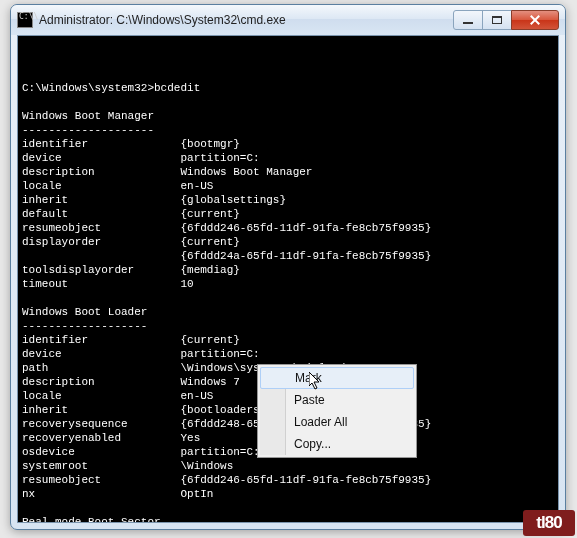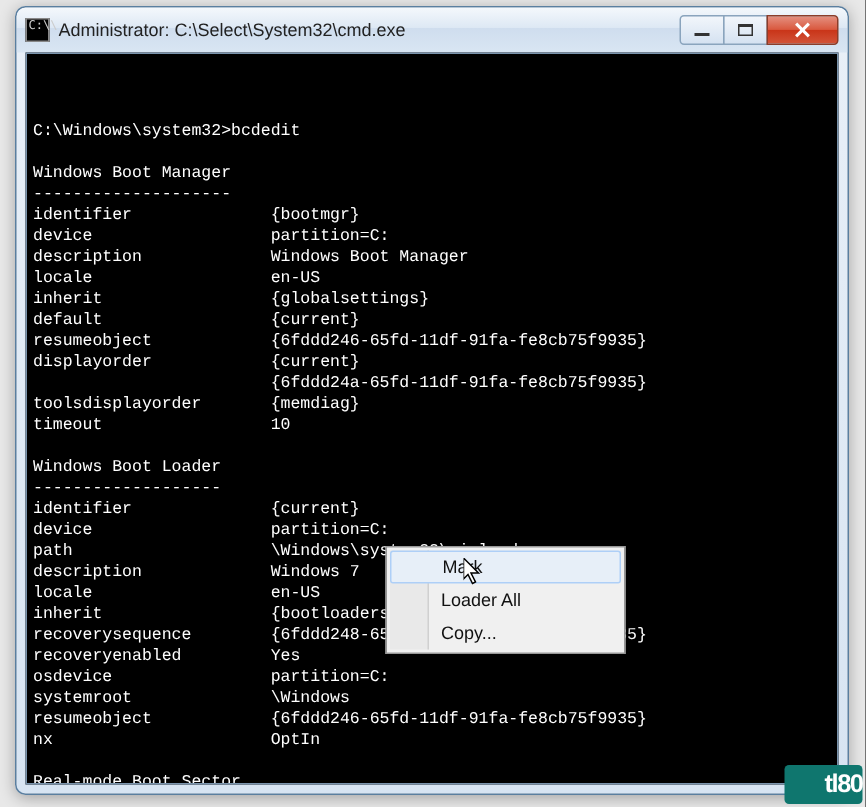--- a/index.html
+++ b/index.html
@@ -148,38 +148,38 @@
     z-index: 60;
     pointer-events: none;
   }
 
   .watermark {
     position: absolute;
     right: 2px;
     bottom: 2px;
     width: 52px;
     height: 26px;
-    background: #0f766e;
+    background: #7f1d1d;
     color: #fff;
     font-family: Arial, sans-serif;
     font-weight: 900;
     font-size: 17px;
-    text-align: right;
+    text-align: center;
     line-height: 26px;
     border-radius: 3px;
     letter-spacing: -1px;
   }
 </style>
 </head>
 <body>
 
 <div class="window">
   <div class="titlebar">
     <div class="title-icon">C:\\</div>
-    <div class="title-text">Administrator: C:\Select\System32\cmd.exe</div>
+    <div class="title-text">Administrator: C:\Windows\System32\cmd.exe</div>
     <div class="win-controls">
       <div class="win-btn">
           <div class="min-glyph"></div>
         </div>
       <div class="win-btn">
           <div class="max-glyph"></div>
         </div>
       <div class="win-btn close">
           <div class="x-glyph"></div>
         </div>
@@ -225,20 +225,21 @@
 path                    \NST\AutoNeoGrub0.mbr
 description             
 
 C:\Windows\system32&gt;</div>
   </div>
 
   <div class="context-menu">
     <div class="menu-left-strip"></div>
     <div id="menu-items">
         <div class="menu-item highlight"><span>Mark</span></div>
+        <div class="menu-item"><span>Paste</span></div>
         <div class="menu-item"><span>Loader All</span></div>
         <div class="menu-item"><span>Copy...</span></div>
       </div>
   </div>
 
   <div class="mouse-cursor">
     <svg width="16" height="20" viewBox="0 0 16 20">
       <path d="M0 0 L0 14 L3 11 L6 17 L8 16 L5 10 L10 10 Z" fill="#fff" stroke="#000" stroke-width="1"></path>
     </svg>
   </div>

